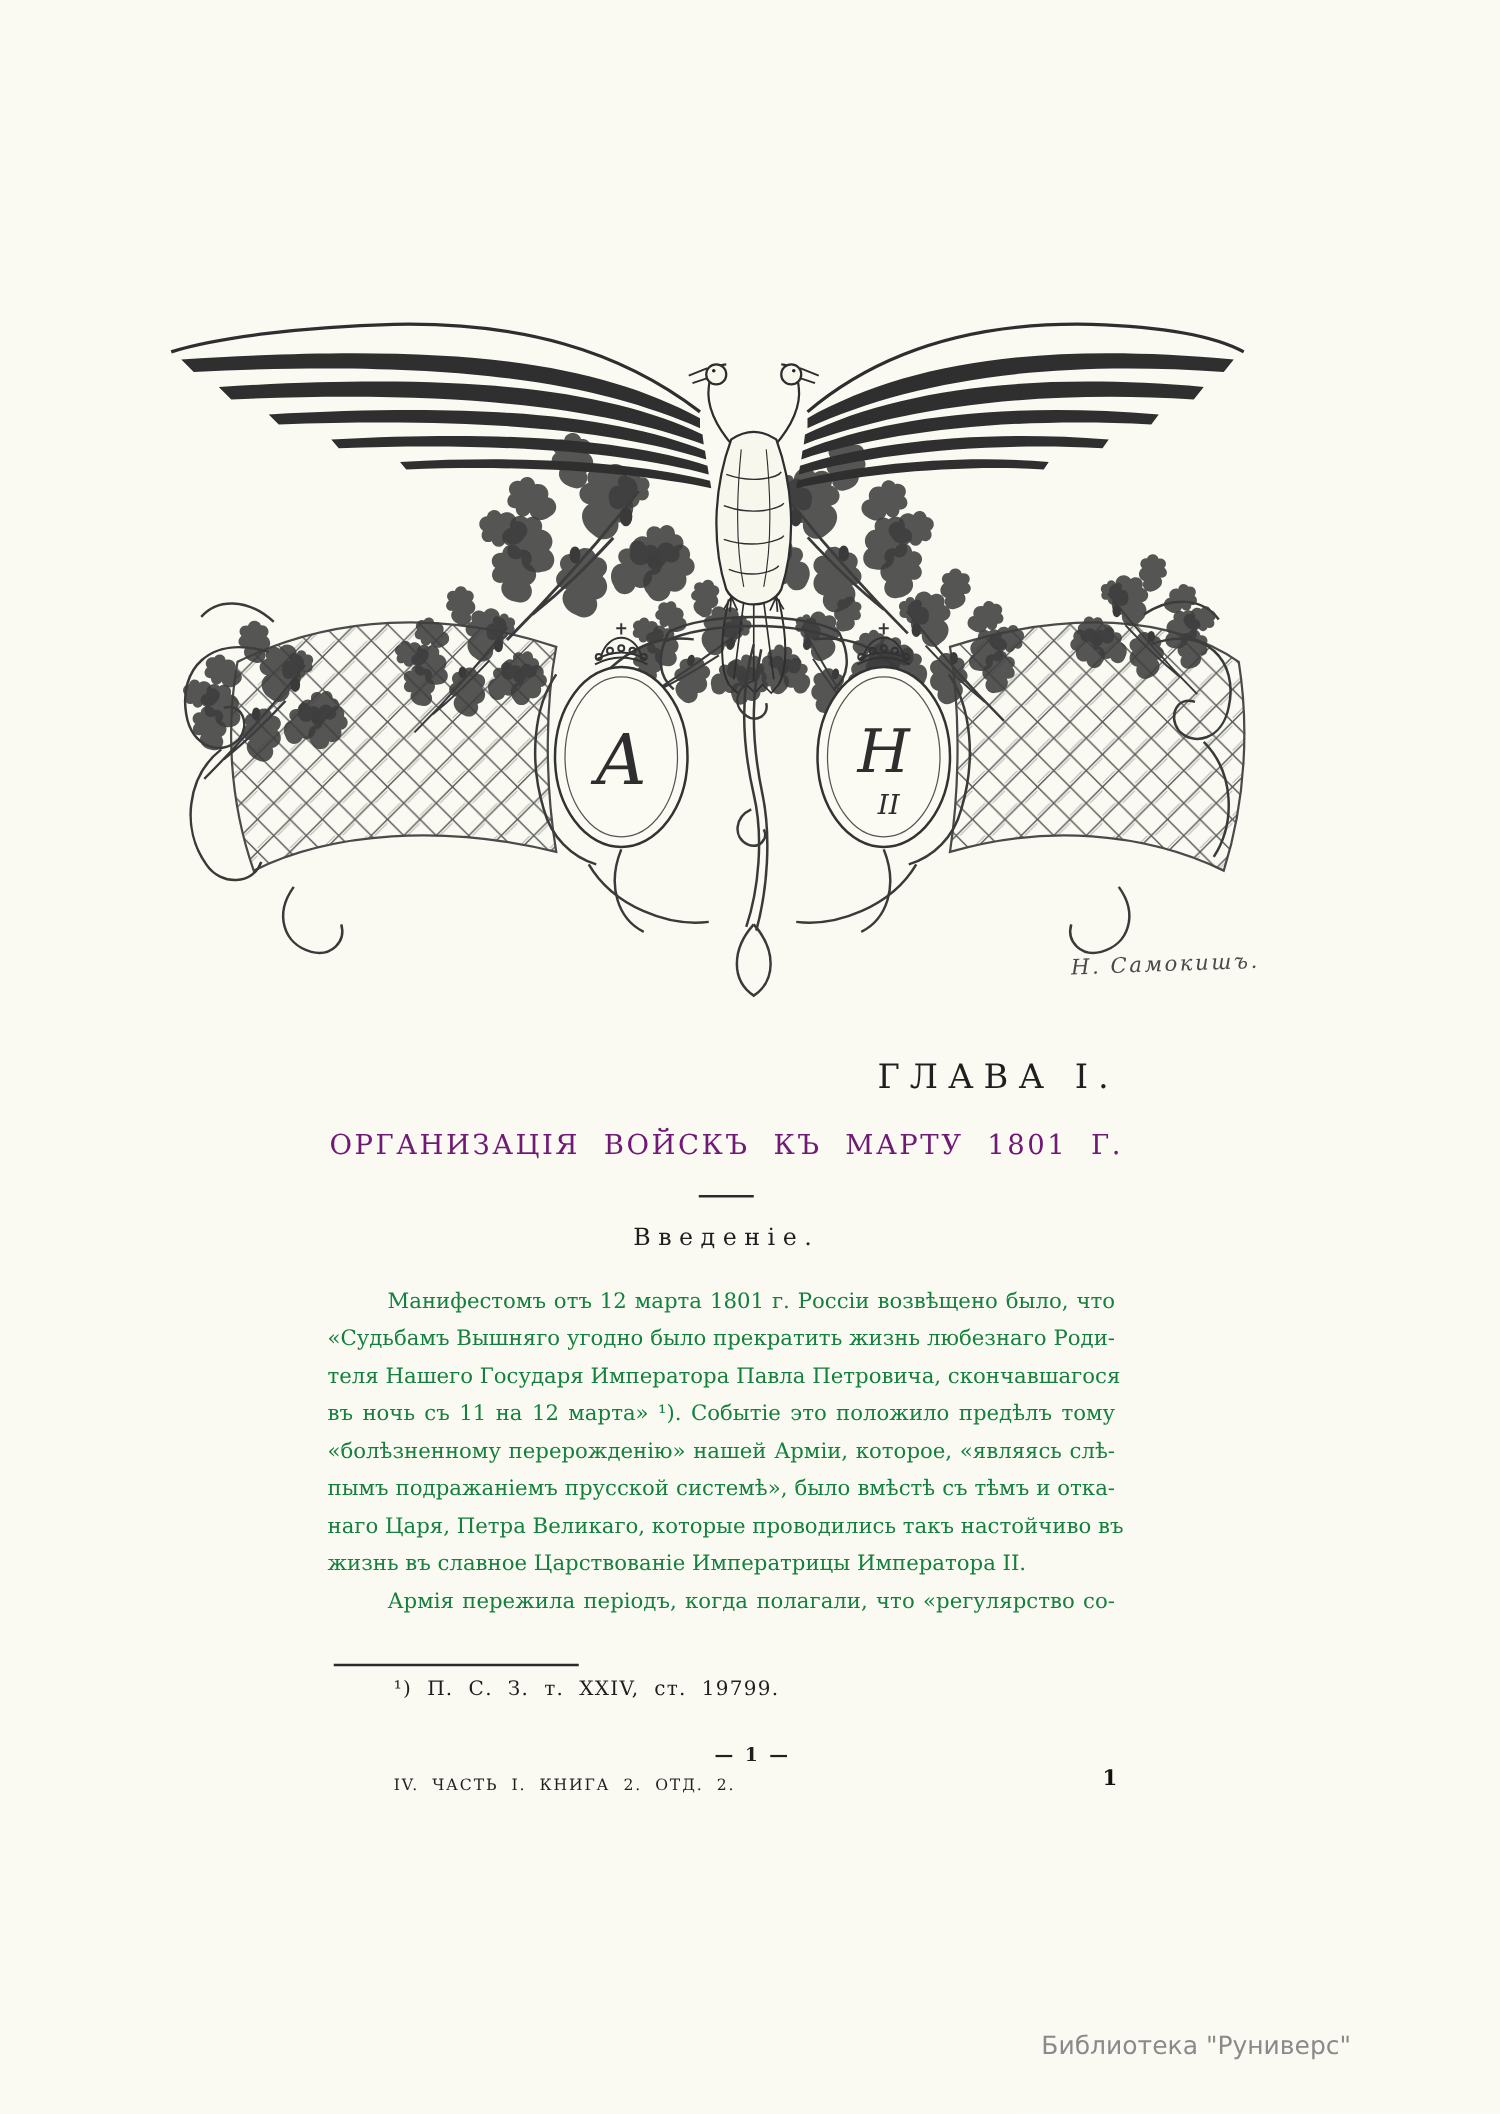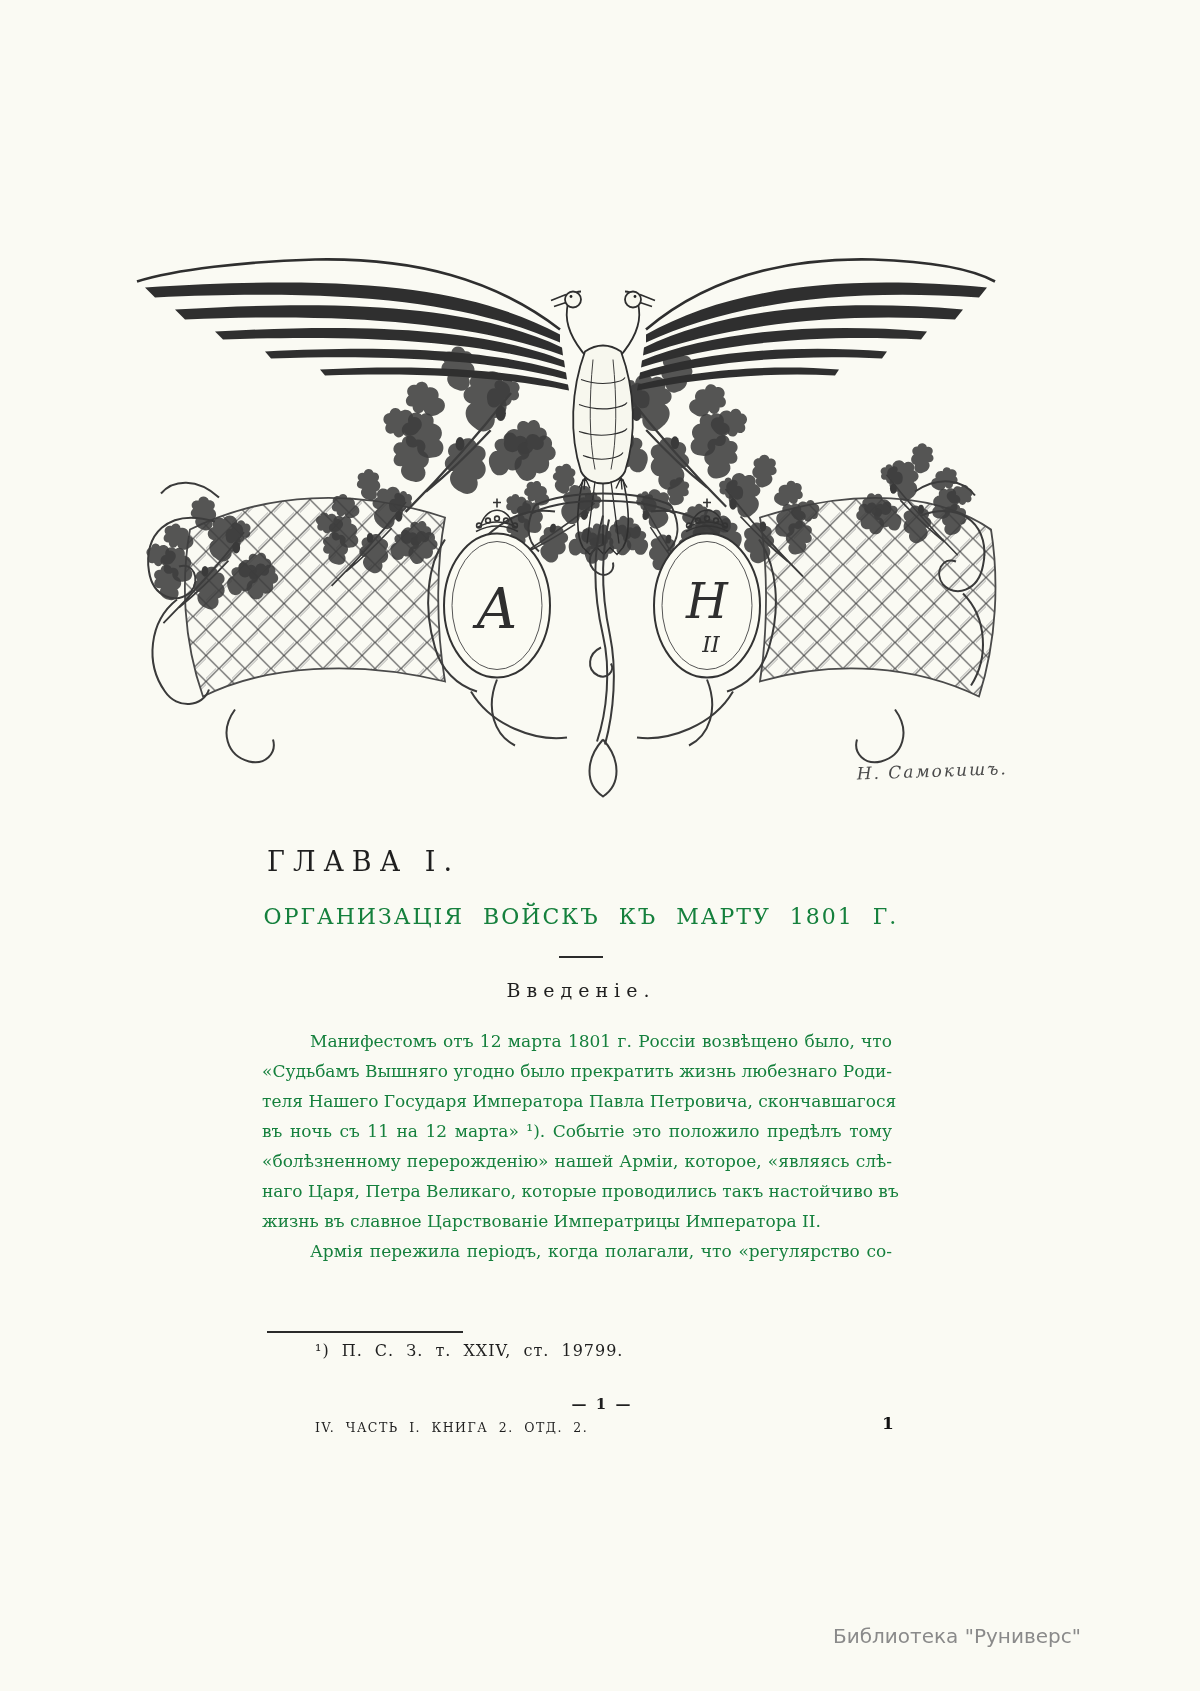--- a/index.html
+++ b/index.html
@@ -8,27 +8,27 @@
     width:1200px;height:1691px;
     background:#fafaf3;
     font-family:"DejaVu Serif", serif;
     color:#242424;
     overflow:hidden;
   }
   .engraving{position:absolute;left:115px;top:237px;width:900px;height:565px;}
   .engraving svg{width:100%;height:100%;}
   .chapter-heading{
     position:absolute;left:267px;top:846px;width:628px;
-    text-align:left;font-size:27px;letter-spacing:8px;color:#1f1f1f;
+    text-align:right;font-size:27px;letter-spacing:8px;color:#1f1f1f;
     white-space:nowrap;
   }
   .chapter-subtitle{
     position:absolute;left:227px;top:904px;width:708px;
     text-align:center;font-size:22px;letter-spacing:2px;word-spacing:10px;
-    color:#15803d;white-space:nowrap;
+    color:#701a75;white-space:nowrap;
   }
   .mini-rule{
     position:absolute;left:559px;top:956px;width:44px;height:0;
     border-top:2px solid #2a2a2a;
   }
   .section-heading{
     position:absolute;left:267px;top:979px;width:628px;
     text-align:center;font-size:19px;letter-spacing:6px;color:#1f1f1f;
   }
   .body-text{
@@ -199,20 +199,21 @@
   <div class="chapter-subtitle">ОРГАНИЗАЦІЯ ВОЙСКЪ КЪ МАРТУ 1801 Г.</div>
   <div class="mini-rule"></div>
   <div class="section-heading">Введеніе.</div>
 
   <div class="body-text">
     <div class="bline indent">Манифестомъ отъ 12 марта 1801 г. Россіи возвѣщено было, что</div>
     <div class="bline">«Судьбамъ Вышняго угодно было прекратить жизнь любезнаго Роди-</div>
     <div class="bline">теля Нашего Государя Императора Павла Петровича, скончавшагося</div>
     <div class="bline">въ ночь съ 11 на 12 марта» ¹). Событіе это положило предѣлъ тому</div>
     <div class="bline">«болѣзненному перерожденію» нашей Арміи, которое, «являясь слѣ-</div>
+    <div class="bline">пымъ подражаніемъ прусской системѣ», было вмѣстѣ съ тѣмъ и отка-</div>
     <div class="bline">наго Царя, Петра Великаго, которые проводились такъ настойчиво въ</div>
     <div class="bline lastline">жизнь въ славное Царствованіе Императрицы Императора II.</div>
     <div class="bline indent">Армія пережила періодъ, когда полагали, что «регулярство со-</div>
   </div>
 
   <div class="footnote-rule"></div>
   <div class="footnote">¹) П. С. З. т. XXIV, ст. 19799.</div>
 
   <div class="folio-center">— 1 —</div>
   <div class="footer-signature">IV. ЧАСТЬ I. КНИГА 2. ОТД. 2.</div>

